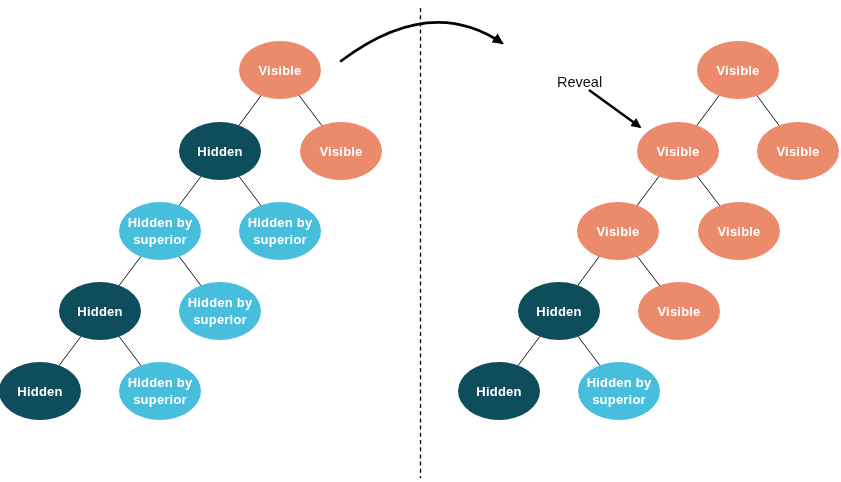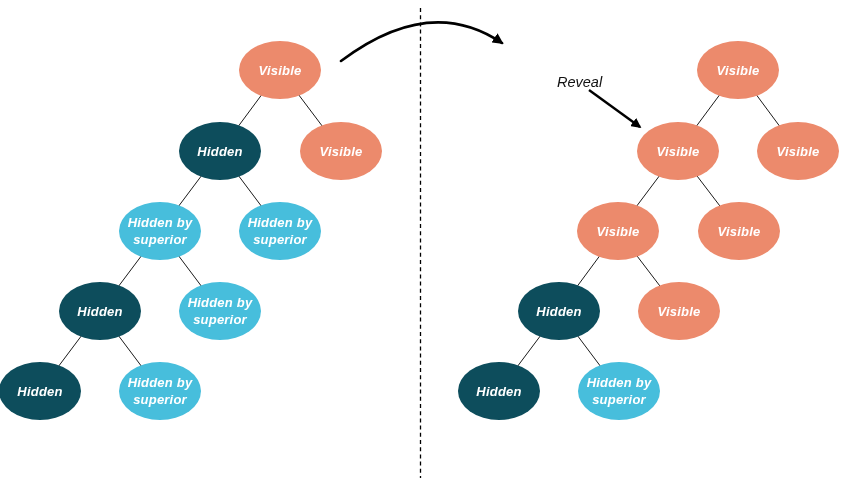--- a/index.html
+++ b/index.html
@@ -10,21 +10,20 @@
   body {
     width: 841px;
     height: 482px;
     overflow: hidden;
     position: relative;
     font-family: "Liberation Sans", sans-serif;
   }
   #diagram-wrap {
     position: absolute;
     inset: 0;
-    font-style: italic;
   }
   svg#diagram {
     display: block;
     width: 841px;
     height: 482px;
   }
   .separator {
     stroke: #000000;
     stroke-width: 1.3;
     fill: none;

